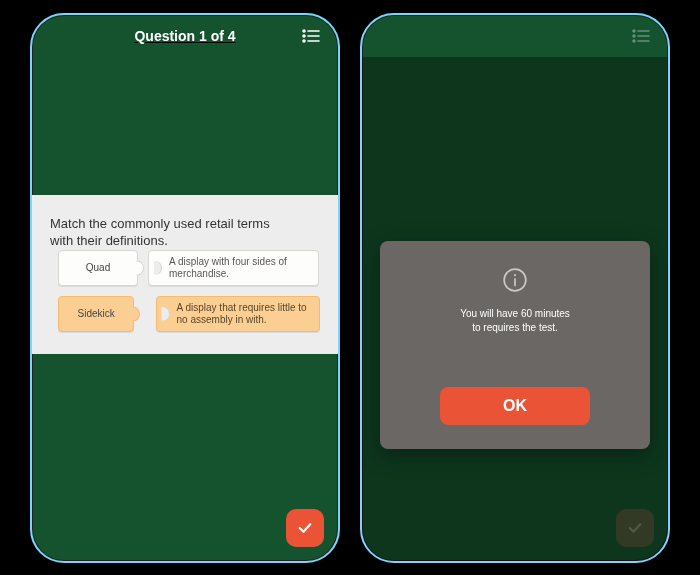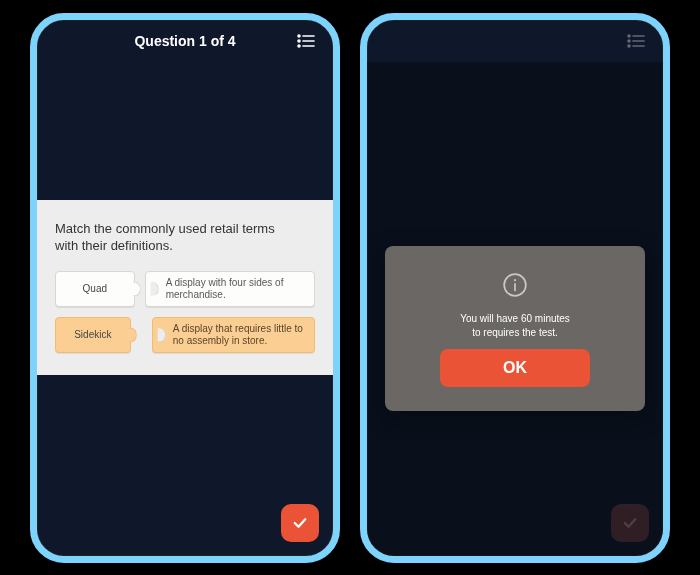--- a/index.html
+++ b/index.html
@@ -1,24 +1,25 @@
 <!DOCTYPE html>
 <html><head>
 <meta charset="utf-8">
 <style>
   * { box-sizing: border-box; margin: 0; padding: 0; }
   html, body { width: 700px; height: 575px; background: #000; font-family: -apple-system, "Helvetica Neue", Arial, sans-serif; }
   .stage { display: flex; gap: 20px; padding: 10px 20px; width: 700px; height: 575px; align-items: center; justify-content: center; }
 
   .phone {
     width: 310px; height: 550px;
-    border: 7px solid #7dd3fc; border-radius: 34px;
-    background: #0f172a;
+    border: 2px solid #7dd3fc; border-radius: 34px;
+    background: #14532d;
     position: relative; overflow: hidden;
     box-shadow: inset 0 0 0 1px #222;
+    text-decoration: underline;
   }
 
   .topbar {
     height: 42px; display: flex; align-items: center; justify-content: center;
     color: #fff; position: relative;
   }
   .topbar .title { font-weight: 700; font-size: 14px; }
   .topbar .list-btn {
     position: absolute; right: 16px; top: 50%; transform: translateY(-50%);
     width: 22px; height: 22px; color: #fff; display: flex; align-items: center; justify-content: center;
@@ -27,34 +28,34 @@
 
   .content-area {
     position: absolute; top: 42px; left: 0; right: 0; bottom: 0;
   }
 
   .card {
     position: absolute; left: 0; right: 0; top: 138px;
     background: #ecedec; padding: 20px 18px 22px;
     color: #333;
   }
-  .prompt { font-size: 13px; line-height: 1.35; margin-bottom: 16px; max-width: 220px; }
+  .prompt { font-size: 13px; line-height: 1.35; max-width: 220px; }
 
   .rows { display: flex; flex-direction: column; gap: 10px; }
   .row { display: flex; align-items: center; gap: 3px; }
 
   .piece {
     height: 36px; border-radius: 4px; display: flex; align-items: center;
     font-size: 10px; line-height: 1.2;
     box-shadow: 0 1px 0 rgba(0,0,0,.08);
     position: relative;
   }
   .piece.left {
     width: 80px; justify-content: center;
-    background: #fdfdfc; border: 1px solid #d9d7d3; color: #474543;
+    background: #fdfdfc; border: 1px solid #d9d7d3; color: #474543; margin-left: 8px;
   }
   .piece.left.orange { background: #fbcf94; border-color: #f4ba6e; }
   .piece.left::after {
     
     content: ""; position: absolute; right: -7px; top: 50%; transform: translateY(-50%);
     width: 13px; height: 13px; border-radius: 50%;
     background: inherit; border: inherit; border-left: none;
     clip-path: inset(0 0 0 45%);
   }
 
@@ -92,21 +93,21 @@
     box-shadow: 0 6px 22px rgba(0,0,0,.35);
   }
   .info-icon {
     width: 26px; height: 26px; margin: 0 auto 14px;
     display: flex; align-items: center; justify-content: center;
   }
   .dlg-text { font-size: 10px; line-height: 1.45; margin-bottom: 8px; }
   .ok-btn {
     background: #ea5335; color: #fff; font-weight: 700; font-size: 16px;
     border: none; border-radius: 8px; padding: 10px 0; width: 150px;
-    cursor: pointer; display: inline-block;
+    cursor: pointer; display: inline-block; margin-top: 43px;
   }
 </style>
 </head>
 <body>
 
 <div class="stage">
 
   <div class="phone">
     <div class="topbar">
       <div class="title">Question 1 of 4</div>
@@ -134,21 +135,21 @@
               <div class="piece right">
                 <span>A display with four sides of merchandise.</span>
               </div>
             </div>
             <div class="row orange">
               <div class="piece left orange">
                 <span>Sidekick</span>
               </div>
               <div class="gap"></div>
               <div class="piece right orange">
-                <span>A display that requires little to no assembly in store.</span>
+                <span>A display that requires little to no assembly in with.</span>
               </div>
             </div>
           </div>
       </div>
 
       <div class="submit">
         <svg width="18" height="18" viewBox="0 0 24 24" fill="none" stroke="#fff" stroke-width="3" stroke-linecap="round" stroke-linejoin="round">
           <polyline points="5 12 10 17 19 7"></polyline>
         </svg>
       </div>

